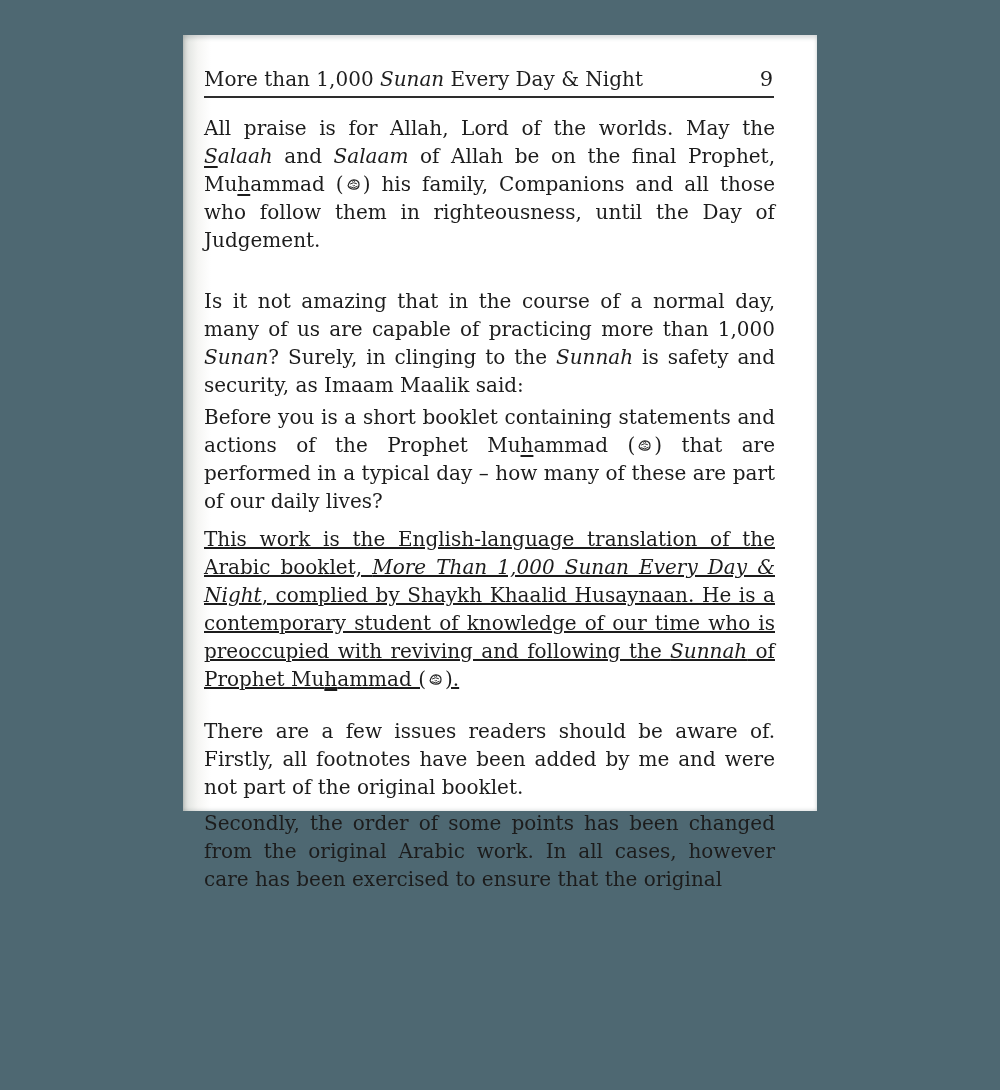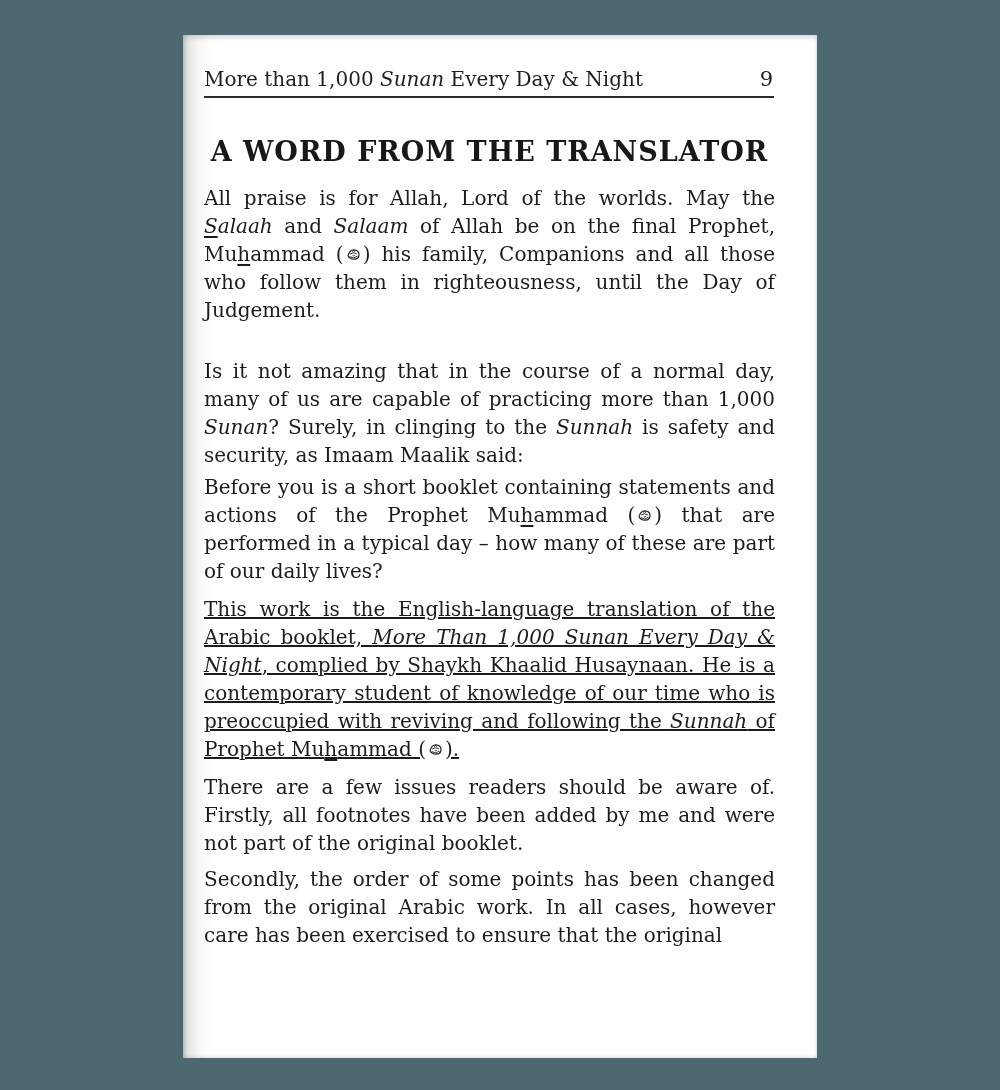--- a/index.html
+++ b/index.html
@@ -12,21 +12,21 @@
     background: #4e6872;
     position: relative;
     font-family: "DejaVu Serif", "Liberation Serif", serif;
     overflow: hidden;
   }
   .paper {
     position: absolute;
     left: 183px;
     top: 35px;
     width: 634px;
-    height: 1023px;
+    height: 776px;
     box-sizing: border-box;
     padding: 31px 42px 0 21px;
     background:
       linear-gradient(90deg, #cdd0cc 0px, #e6e8e5 6px, #f6f6f4 15px, #ffffff 28px, #ffffff 100%);
     box-shadow: inset 0 3px 4px rgba(40,55,60,0.18), inset 0 -2px 3px rgba(40,55,60,0.10);
     color: #1c1c1c;
   }
   .page-header {
     display: flex;
     justify-content: space-between;
@@ -63,21 +63,21 @@
     color: #1c1c1c;
   }
   p.body.p1 { margin-top: 16px; }
   p.body.p2 { margin-top: 33px; }
   blockquote.quote {
     margin: 10px 28px 0 29px;
     font-style: italic;
   }
   p.body.p3 { margin-top: 4px; }
   p.body.p4 { margin-top: 10px; text-decoration: underline; }
-  p.body.p5 { margin-top: 10px; }
+  p.body.p5 { margin-top: 24px; }
   p.body.p6 { margin-top: 8px; }
   .it { font-style: italic; }
   .ul {
     text-decoration: underline;
     text-decoration-thickness: 1.5px;
     text-underline-offset: 3px;
   }
   .hon {
     display: inline-block;
     width: 17px;
@@ -92,21 +92,20 @@
 
 <div class="paper">
 
   <div class="page-header">
     <div class="running-title"><span>More than 1,000 </span><span class="it">Sunan</span><span> Every Day &amp; Night</span></div>
     <div class="page-number">9</div>
   </div>
 
   <div class="header-rule"></div>
 
-  <h1 class="section-title">A WORD FROM THE TRANSLATOR</h1>
 
   <p class="body p1"><span>All praise is for Allah, Lord of the worlds. May the </span><span class="it ul">S</span><span class="it">alaah</span><span> and </span><span class="it">Salaam</span><span> of Allah be on the final Prophet, Mu</span><span class="ul">h</span><span>ammad (</span><span class="hon"><svg viewBox="0 0 20 20" aria-hidden="true">
           <path d="M3.5 12 Q5 4.5 10.5 4.5 Q16.5 4.8 16.5 10 Q16.5 15.5 10.5 15.5 Q5.5 15.5 3.5 11.5" fill="none" stroke="#222" stroke-width="1.4"></path>
           <path d="M6 9.5 Q10 6.5 14 9.2 M5.5 12.5 Q10 15.5 14.8 12 M8.5 7 Q10 4 12 6.8" fill="none" stroke="#222" stroke-width="1.1"></path>
           <path d="M9 11 q1.2 1.2 2.6 0" fill="none" stroke="#222" stroke-width="1"></path>
         </svg></span><span>) his family, Companions and all those who follow them in righteousness, until the Day of Judgement.</span></p>
 
   <p class="body p2"><span>Is it not amazing that in the course of a normal day, many of us are capable of practicing more than 1,000 </span><span class="it">Sunan</span><span>? Surely, in clinging to the </span><span class="it">Sunnah</span><span> is safety and security, as Imaam Maalik said:</span></p>
 
 

